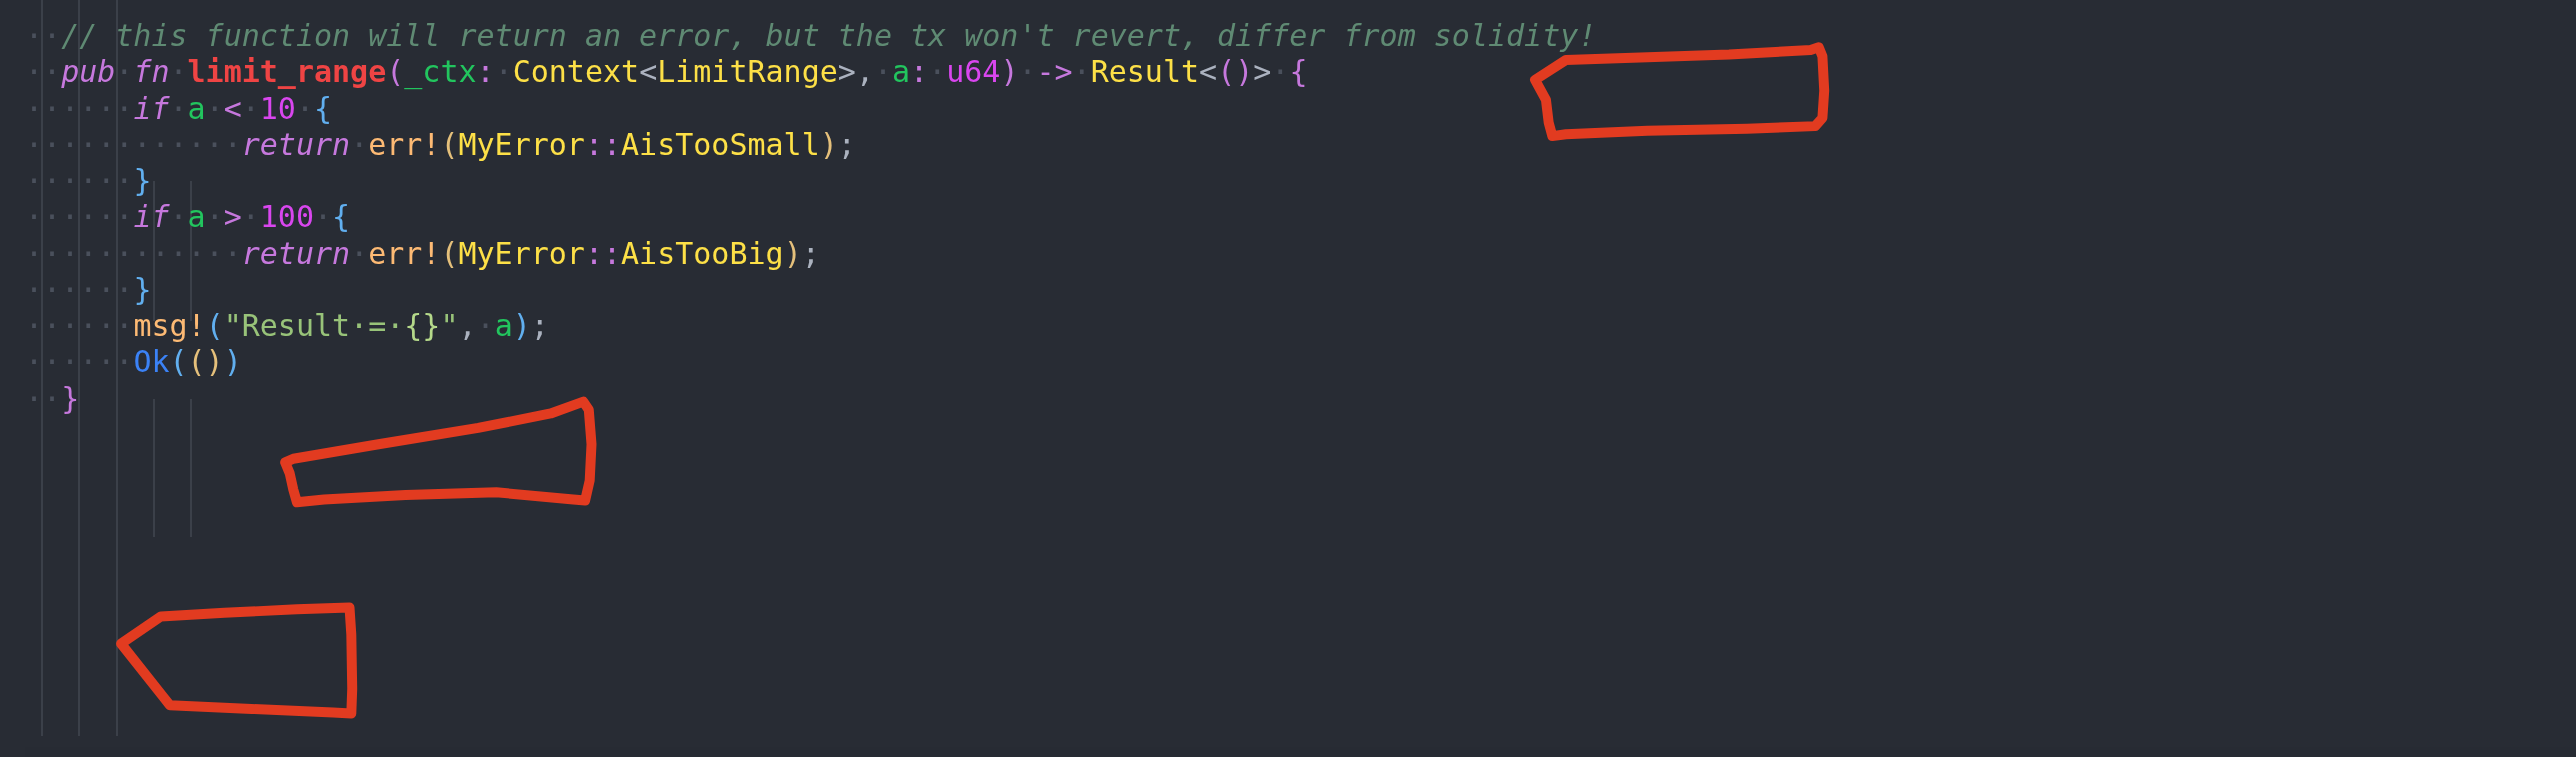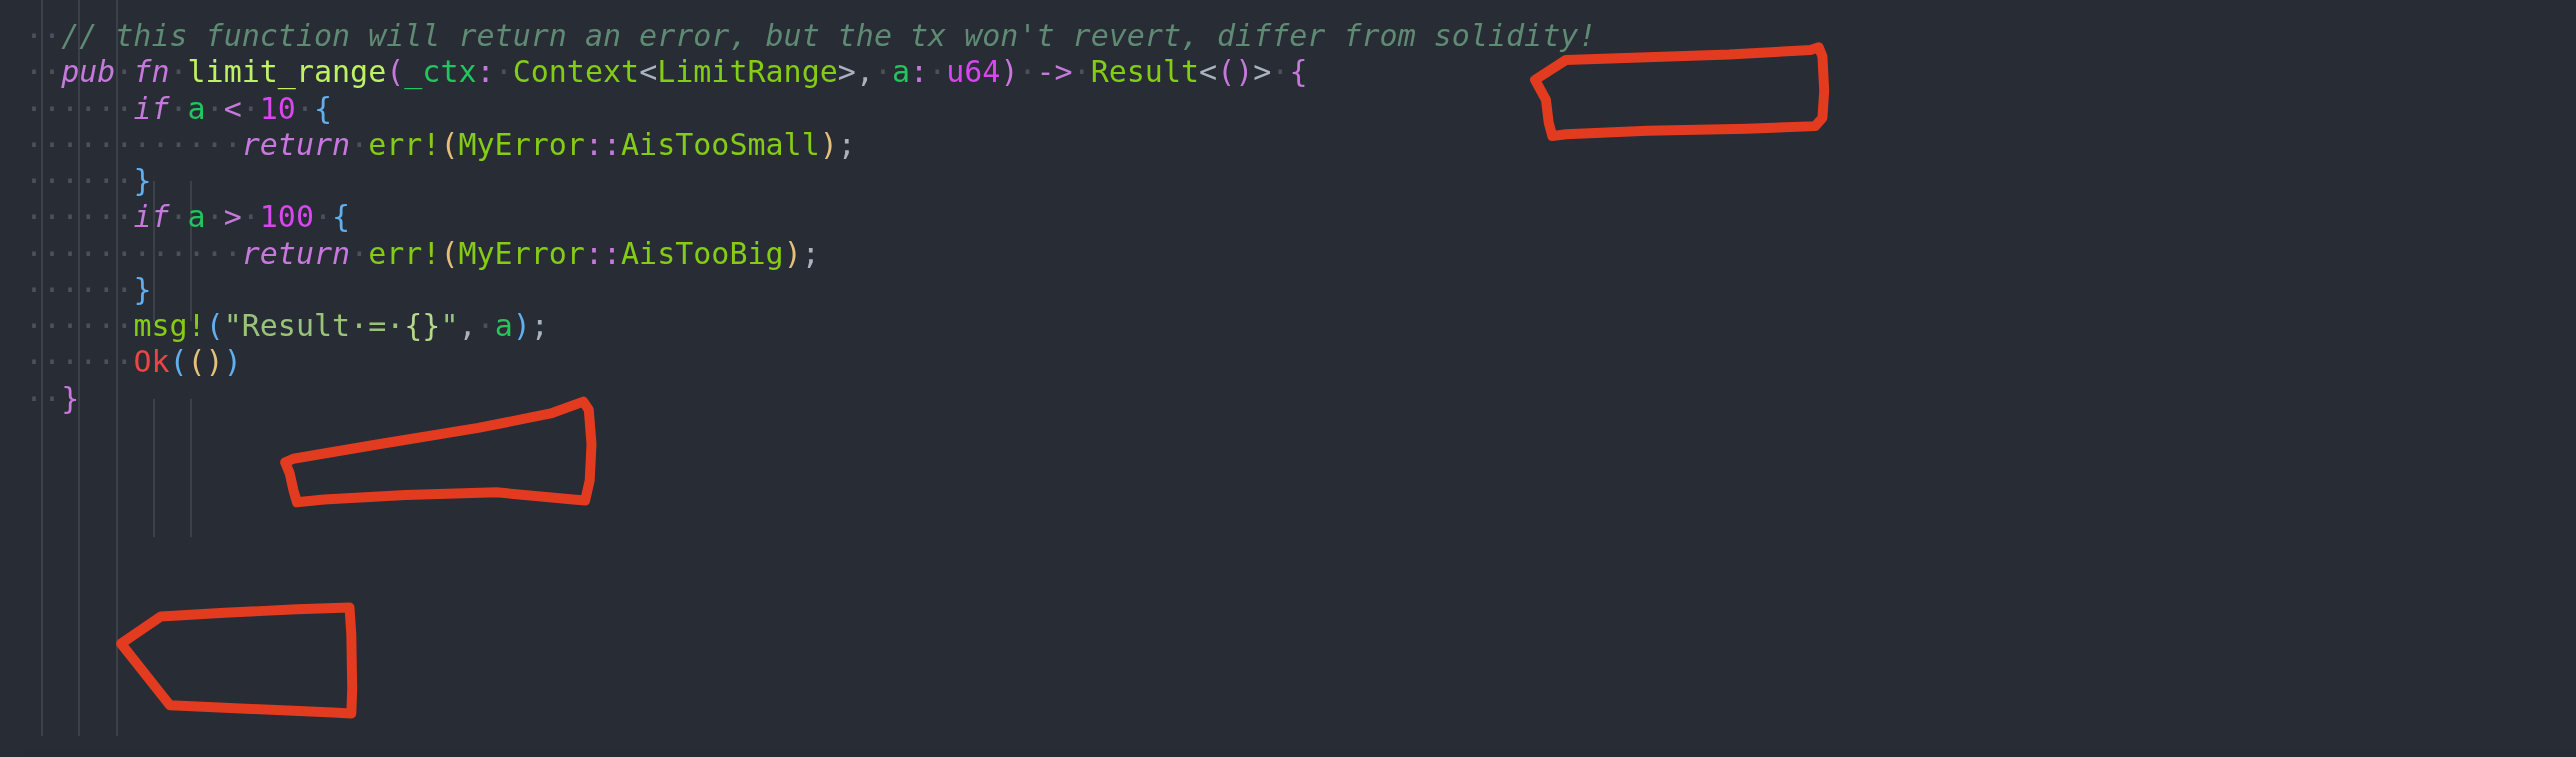--- a/index.html
+++ b/index.html
@@ -43,32 +43,32 @@
     line-height: 36px;
     white-space: pre;
     font-size: 30px;
     letter-spacing: 0px;
     font-family: "DejaVu Sans Mono", "Liberation Mono", monospace;
   }
   .tok { white-space: pre; }
   
   .t-comment   { color: #5f8a73; font-style: italic; }
   .t-keyword   { color: #c678dd; font-style: italic; }
-  .t-fn        { color: #bef264; }
+  .t-fn        { color: #ef4444; font-weight: bold; }
   .t-param     { color: #22c55e; }
-  .t-type      { color: #84cc16; }
+  .t-type      { color: #fde047; }
   .t-number    { color: #d946ef; }
   .t-string    { color: #98c379; }
   .t-fmt       { color: #b5d98a; }
   .t-punct     { color: #abb2bf; }
   .t-brace-b   { color: #61afef; }
   .t-brace-y   { color: #e5c07b; }
   .t-brace-m   { color: #c678dd; }
-  .t-macro     { color: #84cc16; }
-  .t-ok        { color: #ef4444; }
+  .t-macro     { color: #fdba74; }
+  .t-ok        { color: #3b82f6; }
   .t-op        { color: #c678dd; }
   
   .ws { color: #4a505c; }
   
   #annotations {
     position: absolute;
     left: 0; top: 0;
     width: 2576px;
     height: 758px;
     pointer-events: none;

